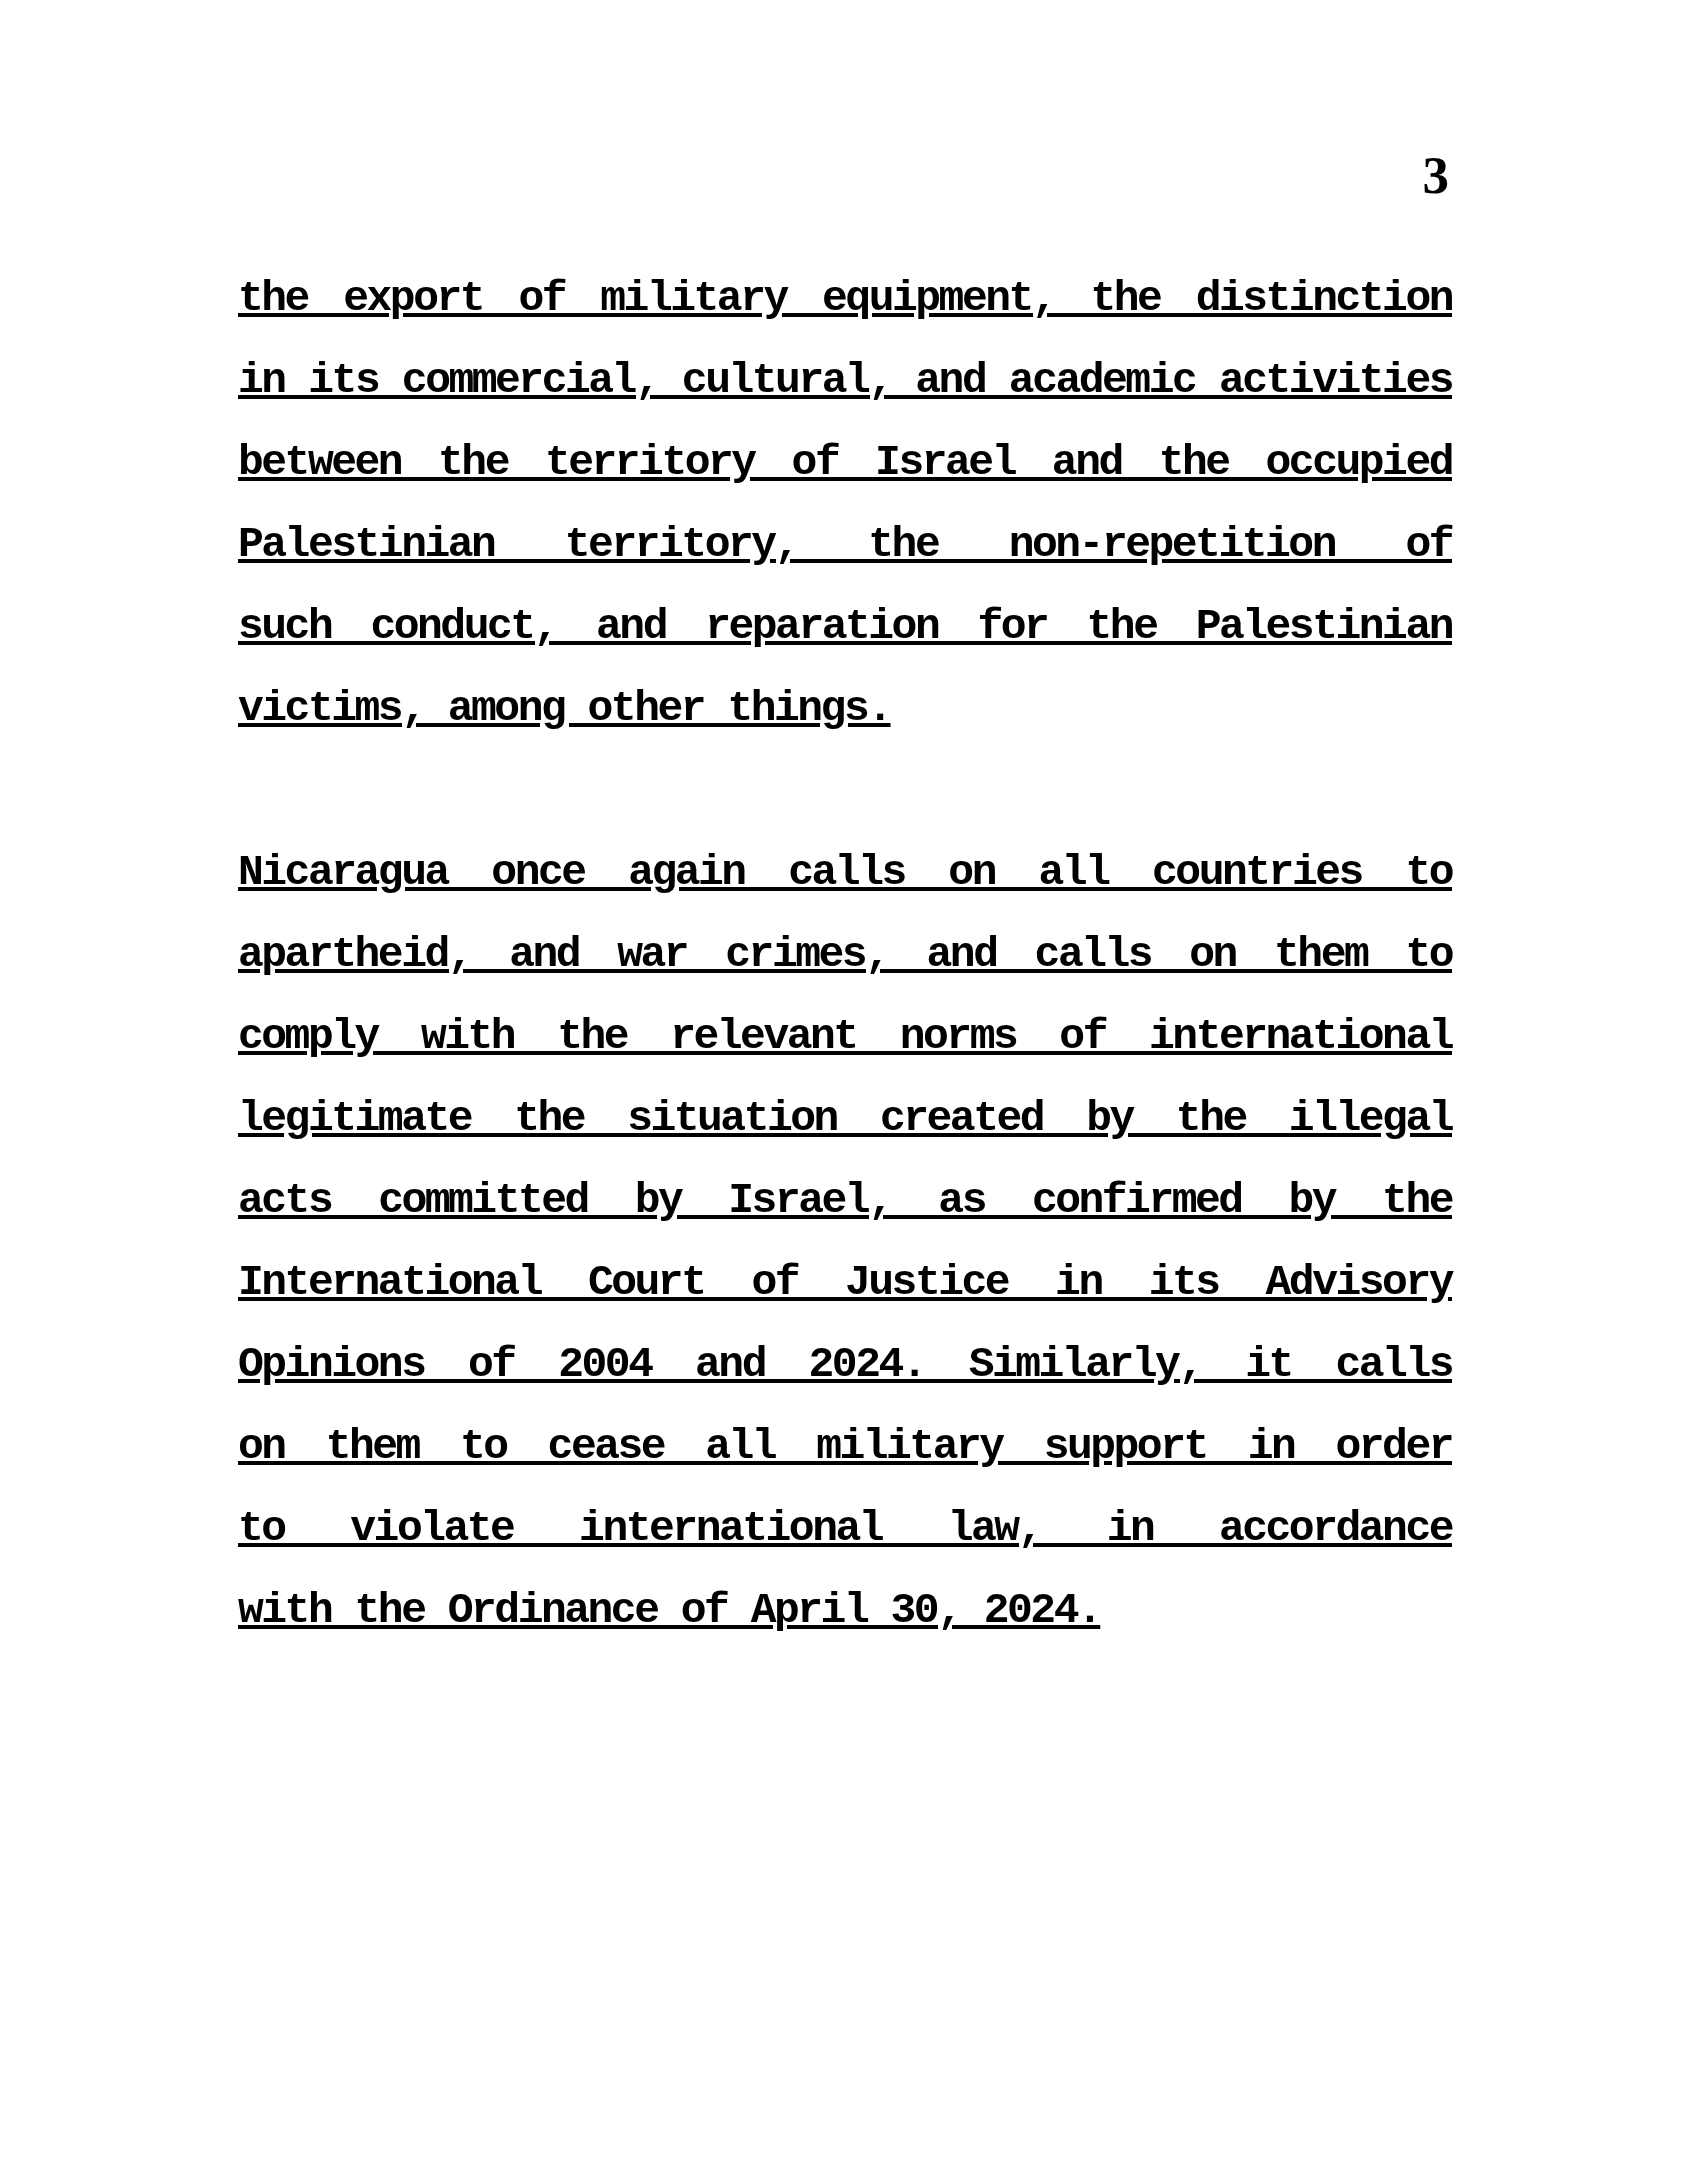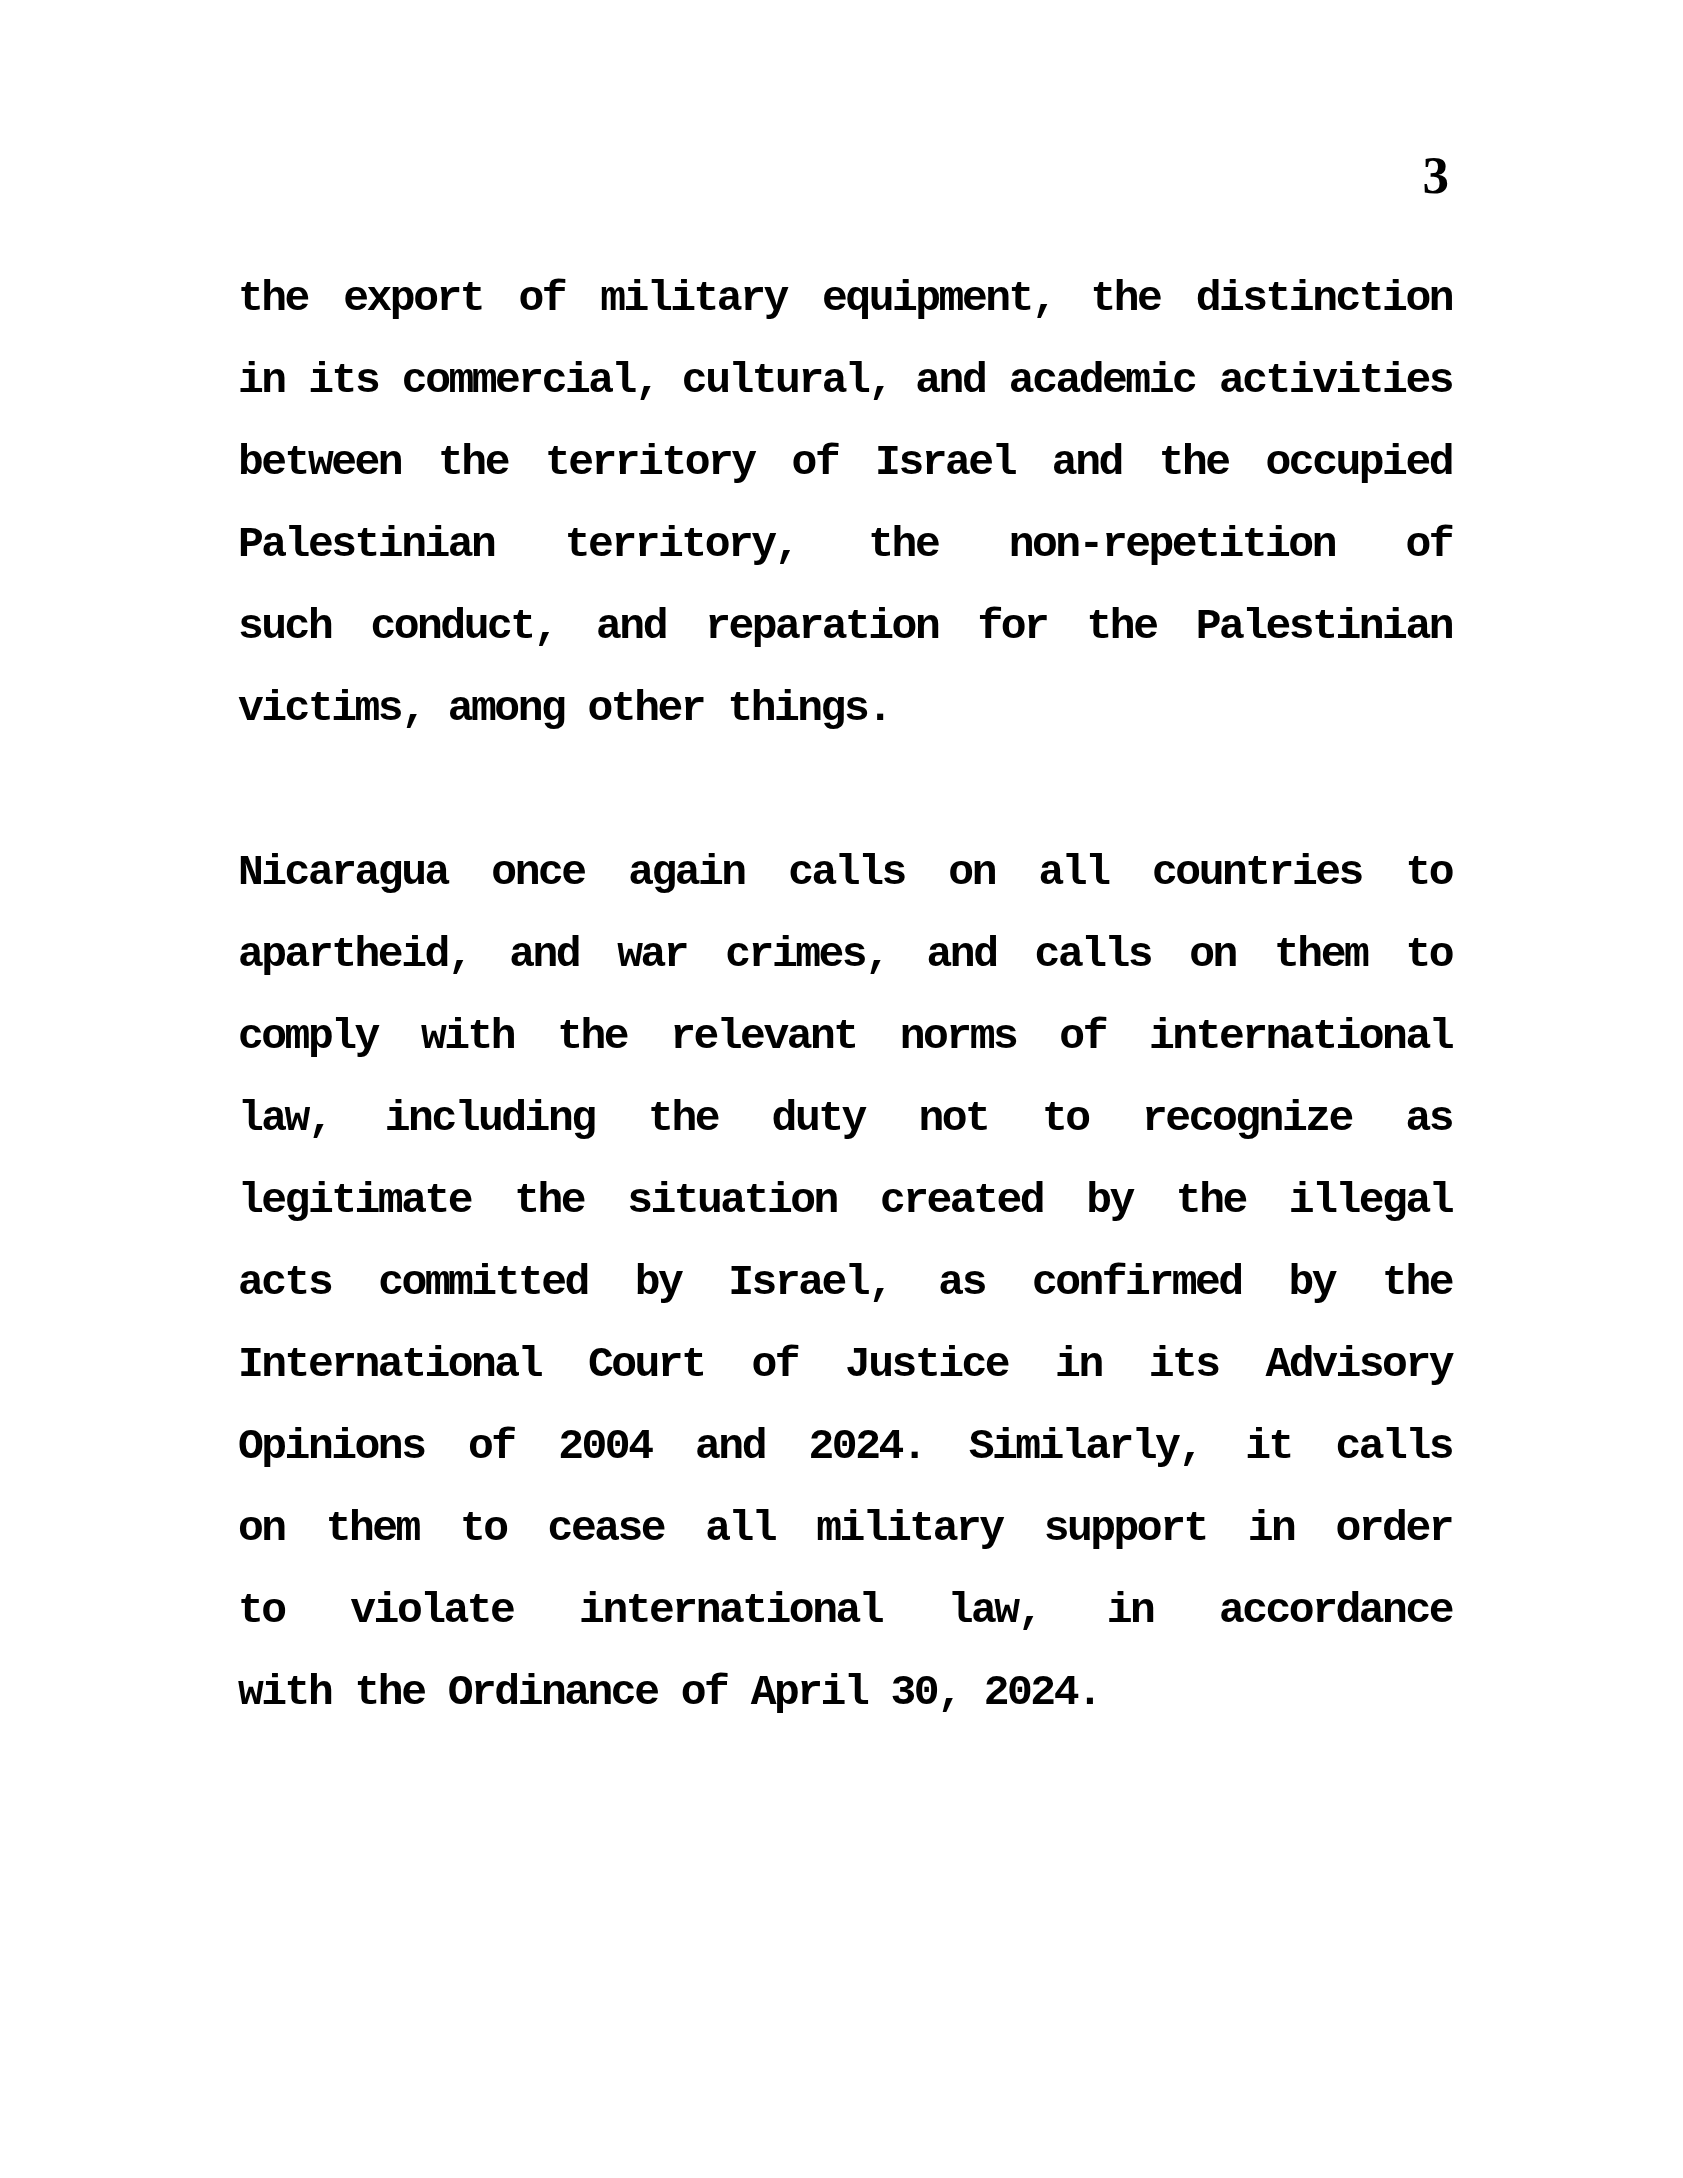--- a/index.html
+++ b/index.html
@@ -23,20 +23,21 @@
     font-weight: 700;
     font-size: 53px;
     line-height: 1;
     color: #000000;
   }
   .content {
     position: absolute;
     left: 238px;
     top: 258px;
     width: 1214px;
+    text-decoration: underline;
   }
   .paragraph {
     margin: 0;
   }
   .paragraph + .paragraph {
     margin-top: 82px;
   }
   .line {
     font-family: "Liberation Mono", "DejaVu Sans Mono", monospace;
     font-weight: 700;
@@ -67,21 +68,20 @@
       <div class="line">between the territory of Israel and the occupied</div>
       <div class="line">Palestinian territory, the non-repetition of</div>
       <div class="line">such conduct, and reparation for the Palestinian</div>
       <div class="line end">victims, among other things.</div>
     </div>
 
     <div class="paragraph">
       <div class="line">Nicaragua once again calls on all countries to</div>
       <div class="line">apartheid, and war crimes, and calls on them to</div>
       <div class="line">comply with the relevant norms of international</div>
-      <div class="line">law, including the duty not to recognize as</div>
       <div class="line">legitimate the situation created by the illegal</div>
       <div class="line">acts committed by Israel, as confirmed by the</div>
       <div class="line">International Court of Justice in its Advisory</div>
       <div class="line">Opinions of 2004 and 2024. Similarly, it calls</div>
       <div class="line">on them to cease all military support in order</div>
       <div class="line">to violate international law, in accordance</div>
       <div class="line end">with the Ordinance of April 30, 2024.</div>
     </div>
 
   </div>

